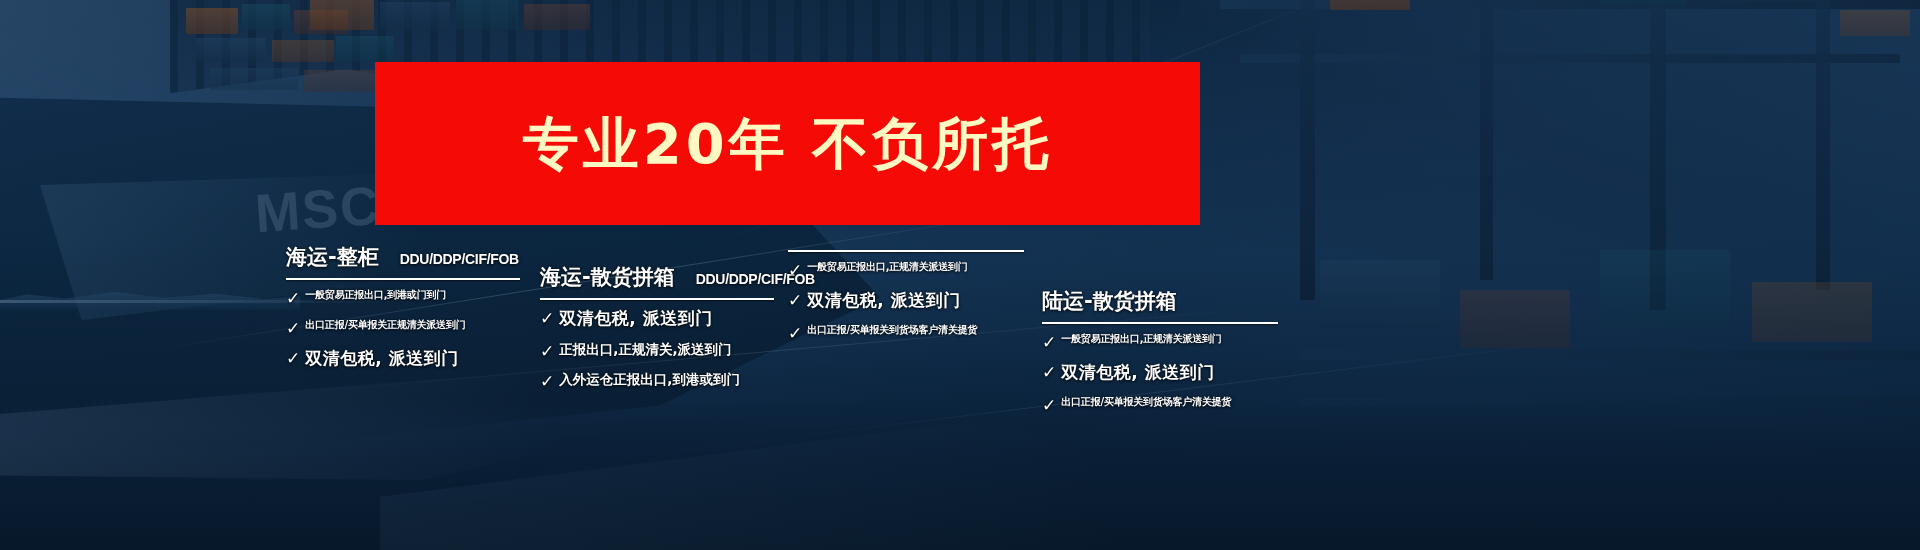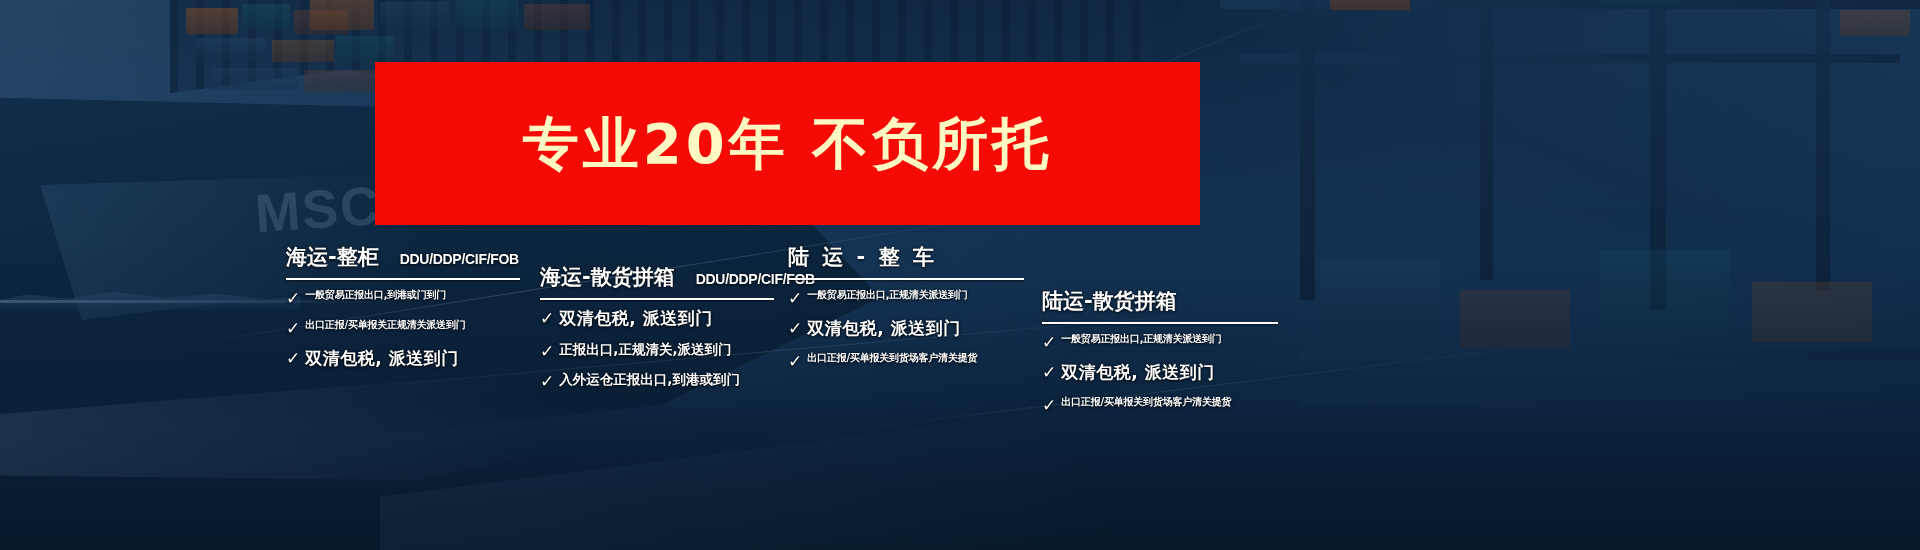--- a/index.html
+++ b/index.html
@@ -338,24 +338,20 @@
           <span class="btext">正报出口,正规清关,派送到门</span>
         </div>
         <div class="bullet">
           <span class="check">✓</span>
           <span class="btext">入外运仓正报出口,到港或到门</span>
         </div>
       </div>
     </div>
 
     <div class="col col-3">
-      <div class="col-head">
-        <span class="head-main spaced">陆 运 - 整 车</span>
-        <span class="head-sub"></span>
-      </div>
       <div class="rule rule-3"></div>
       <div class="bullets">
         <div class="bullet">
           <span class="check">✓</span>
           <span class="btext sm">一般贸易正报出口,正规清关派送到门</span>
         </div>
         <div class="bullet">
           <span class="check">✓</span>
           <span class="btext big">双清包税, 派送到门</span>
         </div>

